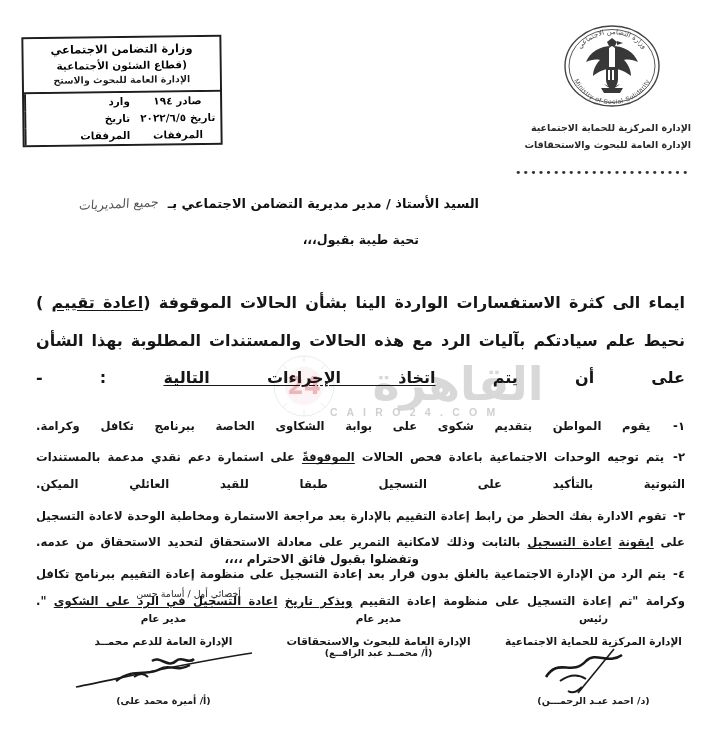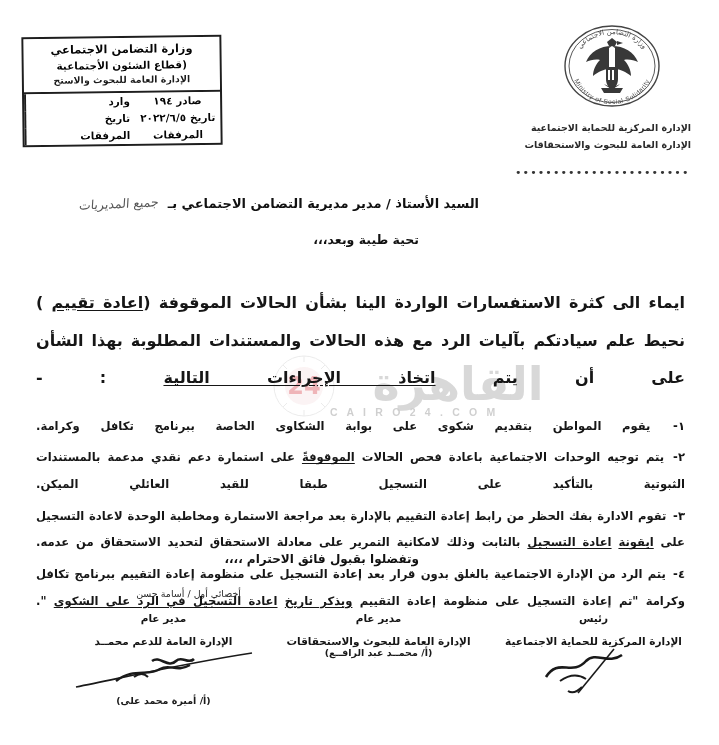--- a/index.html
+++ b/index.html
@@ -308,21 +308,21 @@
   <div class="dept-lines">
     <div>الإدارة المركزية للحماية الاجتماعية</div>
     <div>الإدارة العامة للبحوث والاستحقاقات</div>
   </div>
   <div class="dotted-sep">••••••••••••••••••••••••••</div>
 
   <div class="salutation">
     <span>السيد الأستاذ / مدير مديرية التضامن الاجتماعي بـ</span>
     <span class="hand-note">جميع المديريات</span>
   </div>
-  <div class="greeting">تحية طيبة وبعد،،،</div>
+  <div class="greeting">تحية طيبة بقبول،،،</div>
 
   <div class="watermark">
     <svg viewBox="0 0 298 92" width="298" height="92" aria-hidden="true">
       <g opacity="0.75">
         <circle cx="36" cy="42" r="30" fill="none" stroke="#cfcfcf" stroke-width="1"></circle>
         <circle cx="36" cy="42" r="19" fill="#f6e2e3"></circle>
         <text x="36" y="50" text-anchor="middle" font-size="24" font-weight="bold" fill="#d94a52" font-family="DejaVu Sans, sans-serif">24</text>
         <g stroke="#cfcfcf" stroke-width="1">
           <line x1="36" y1="12" x2="36" y2="18"></line>
           <line x1="36" y1="66" x2="36" y2="72"></line>
@@ -401,17 +401,18 @@
       <div class="sig-role">رئيس</div>
       <div class="sig-dept">الإدارة المركزية للحماية الاجتماعية</div>
       <div class="sig-mark">
         <svg viewBox="0 0 215 48" width="215" height="48" aria-hidden="true">
           <path d="M60 30 C72 10 86 30 100 14 C110 4 122 18 136 8" stroke="#1a1a1a" stroke-width="2.6" fill="none"></path>
           <path d="M74 34 q14 -10 26 -2" stroke="#1a1a1a" stroke-width="2" fill="none"></path>
           <path d="M128 2 L92 46" stroke="#1a1a1a" stroke-width="1.6" fill="none"></path>
           <path d="M96 40 q-8 8 -14 4" stroke="#1a1a1a" stroke-width="2" fill="none"></path>
         </svg>
       </div>
+      <div class="sig-name">(د/ احمد عبـد الرحمـــن)</div>
     </div>
 
   </div>
 
 </div>
 
 </body></html>

